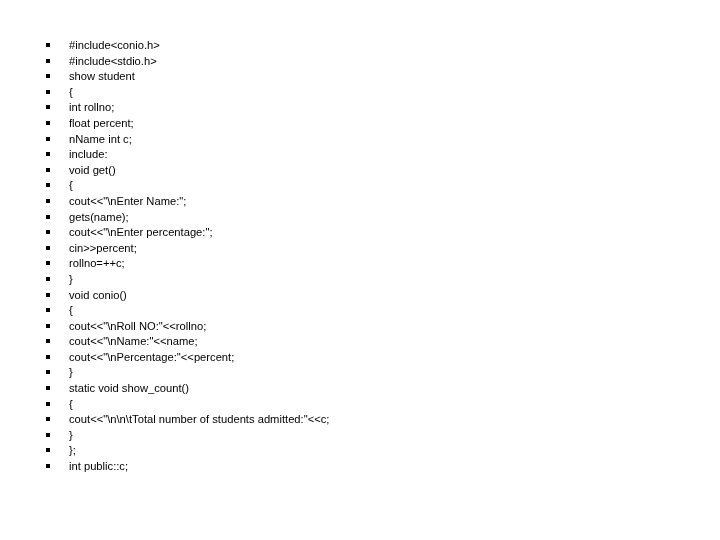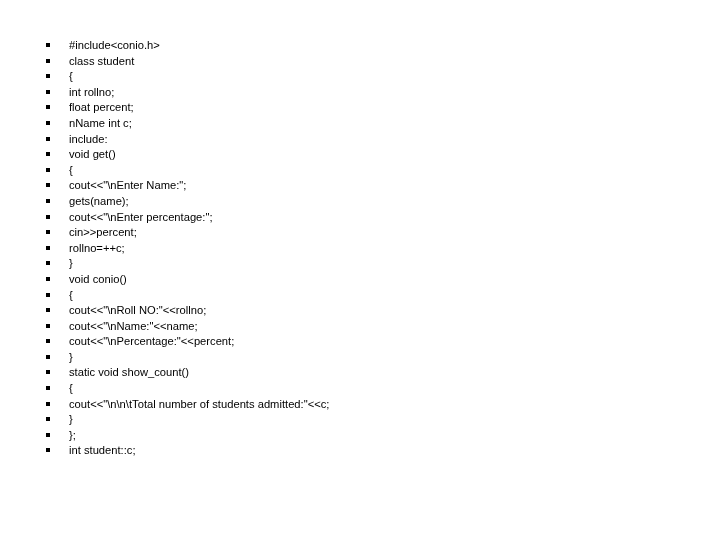--- a/index.html
+++ b/index.html
@@ -51,21 +51,22 @@
   .code-text {
     display: inline;
   }
 </style>
 </head>
 <body>
 
 <div id="slide">
   <ul id="code-list">
       <li class="code-line"><span class="bullet"></span><span class="code-text">#include&lt;conio.h&gt;</span></li>
-      <li class="code-line"><span class="bullet"></span><span class="code-text">class student</span></li>
+      <li class="code-line"><span class="bullet"></span><span class="code-text">#include&lt;stdio.h&gt;</span></li>
+      <li class="code-line"><span class="bullet"></span><span class="code-text">show student</span></li>
       <li class="code-line"><span class="bullet"></span><span class="code-text">{</span></li>
       <li class="code-line"><span class="bullet"></span><span class="code-text">int rollno;</span></li>
       <li class="code-line"><span class="bullet"></span><span class="code-text">float percent;</span></li>
       <li class="code-line"><span class="bullet"></span><span class="code-text">nName int c;</span></li>
       <li class="code-line"><span class="bullet"></span><span class="code-text">include:</span></li>
       <li class="code-line"><span class="bullet"></span><span class="code-text">void get()</span></li>
       <li class="code-line"><span class="bullet"></span><span class="code-text">{</span></li>
       <li class="code-line"><span class="bullet"></span><span class="code-text">cout&lt;&lt;"\nEnter Name:";</span></li>
       <li class="code-line"><span class="bullet"></span><span class="code-text">gets(name);</span></li>
       <li class="code-line"><span class="bullet"></span><span class="code-text">cout&lt;&lt;"\nEnter percentage:";</span></li>
@@ -76,15 +77,15 @@
       <li class="code-line"><span class="bullet"></span><span class="code-text">{</span></li>
       <li class="code-line"><span class="bullet"></span><span class="code-text">cout&lt;&lt;"\nRoll NO:"&lt;&lt;rollno;</span></li>
       <li class="code-line"><span class="bullet"></span><span class="code-text">cout&lt;&lt;"\nName:"&lt;&lt;name;</span></li>
       <li class="code-line"><span class="bullet"></span><span class="code-text">cout&lt;&lt;"\nPercentage:"&lt;&lt;percent;</span></li>
       <li class="code-line"><span class="bullet"></span><span class="code-text">}</span></li>
       <li class="code-line"><span class="bullet"></span><span class="code-text">static void show_count()</span></li>
       <li class="code-line"><span class="bullet"></span><span class="code-text">{</span></li>
       <li class="code-line"><span class="bullet"></span><span class="code-text">cout&lt;&lt;"\n\n\tTotal number of students admitted:"&lt;&lt;c;</span></li>
       <li class="code-line"><span class="bullet"></span><span class="code-text">}</span></li>
       <li class="code-line"><span class="bullet"></span><span class="code-text">};</span></li>
-      <li class="code-line"><span class="bullet"></span><span class="code-text">int student::c;</span></li>
+      <li class="code-line"><span class="bullet"></span><span class="code-text">int public::c;</span></li>
     </ul>
 </div>
 
 </body></html>

